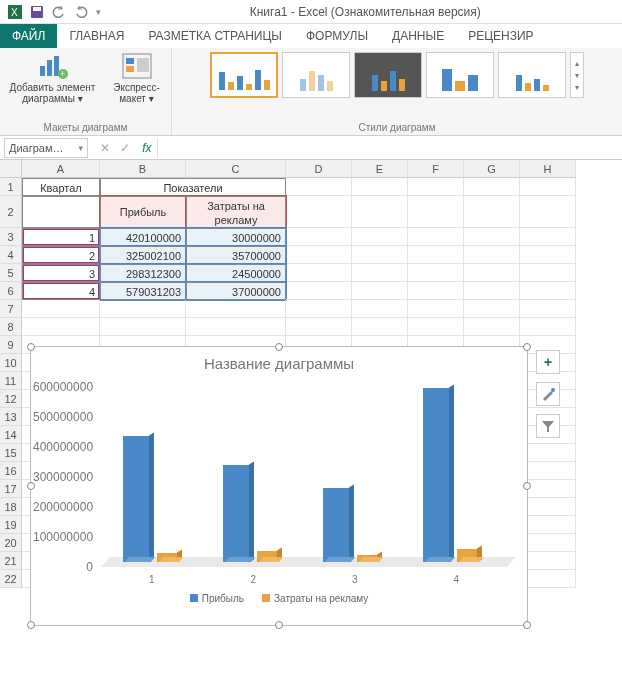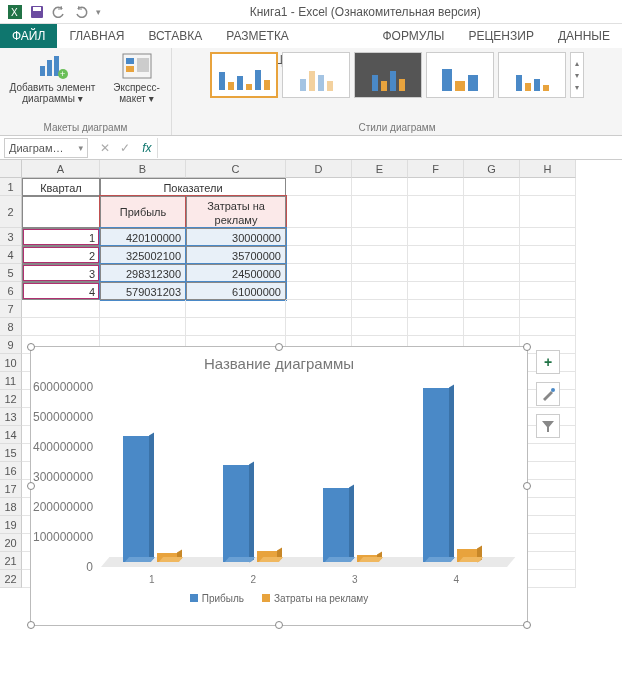--- a/index.html
+++ b/index.html
@@ -89,25 +89,24 @@
         </svg>
       </span>
     <span style="color:#888;font-size:9px">▾</span>
   </div>
   <div class="title-center">Книга1 - Excel (Ознакомительная версия)</div>
 </div>
 
 <div class="tabs">
   <div class="tab active">ФАЙЛ</div>
   <div class="tab">ГЛАВНАЯ</div>
-  <div class="tab">ВСТАВКА</div>
   <div class="tab">РАЗМЕТКА СТРАНИЦЫ</div>
   <div class="tab">ФОРМУЛЫ</div>
+  <div class="tab">ДАННЫЕ</div>
   <div class="tab">РЕЦЕНЗИР</div>
-  <div class="tab">ДАННЫЕ</div>
 </div>
 
 <div class="ribbon">
   <div class="rgroup" style="width:172px">
     <div class="rgroup-body">
       <div class="bigbtn" style="width:96px">
         <div class="ic"><svg width="32" height="28">
               <rect x="3" y="14" width="5" height="10" fill="#4a89c7"></rect>
               <rect x="10" y="8" width="5" height="16" fill="#4a89c7"></rect>
               <rect x="17" y="4" width="5" height="20" fill="#4a89c7"></rect>
@@ -252,21 +251,21 @@
         <div class="cell" style="width: 66px; height: 18px; line-height: 18px;"></div>
         <div class="cell" style="width: 56px; height: 18px; line-height: 18px;"></div>
         <div class="cell" style="width: 56px; height: 18px; line-height: 18px;"></div>
         <div class="cell" style="width: 56px; height: 18px; line-height: 18px;"></div>
         <div class="cell" style="width: 56px; height: 18px; line-height: 18px;"></div>
       </div>
       <div class="row">
         <div class="rowhead" style="height: 18px; line-height: 18px;">6</div>
         <div class="cell num purple-border" style="width: 78px; height: 18px; line-height: 18px; border: 1px solid rgb(136, 136, 136);">4</div>
         <div class="cell num blue-sel" style="width: 86px; height: 18px; line-height: 18px; border: 1px solid rgb(136, 136, 136);">579031203</div>
-        <div class="cell num blue-sel" style="width: 100px; height: 18px; line-height: 18px; border: 1px solid rgb(136, 136, 136);">61000000</div>
+        <div class="cell num blue-sel" style="width: 100px; height: 18px; line-height: 18px; border: 1px solid rgb(136, 136, 136);">37000000</div>
         <div class="cell" style="width: 66px; height: 18px; line-height: 18px;"></div>
         <div class="cell" style="width: 56px; height: 18px; line-height: 18px;"></div>
         <div class="cell" style="width: 56px; height: 18px; line-height: 18px;"></div>
         <div class="cell" style="width: 56px; height: 18px; line-height: 18px;"></div>
         <div class="cell" style="width: 56px; height: 18px; line-height: 18px;"></div>
       </div>
       <div class="row">
         <div class="rowhead" style="height: 18px; line-height: 18px;">7</div>
         <div class="cell" style="width: 78px; height: 18px; line-height: 18px;"></div>
         <div class="cell" style="width: 86px; height: 18px; line-height: 18px;"></div>

